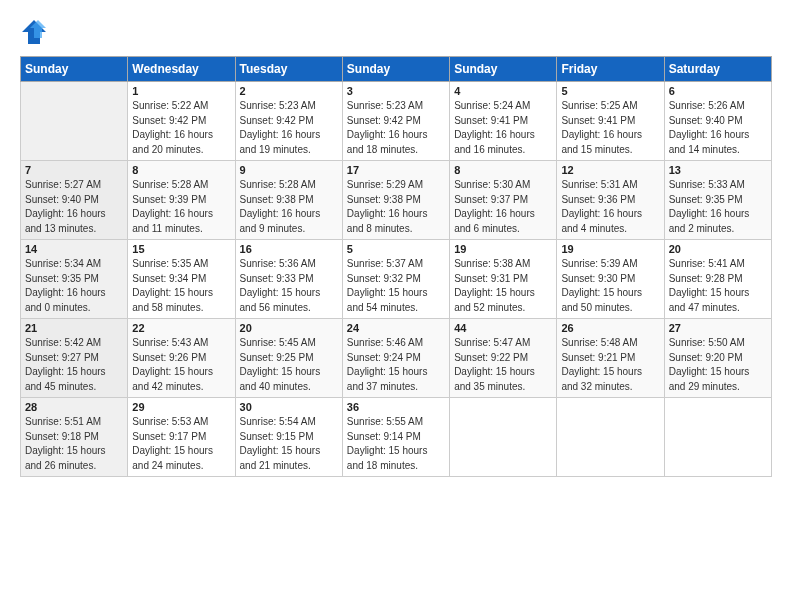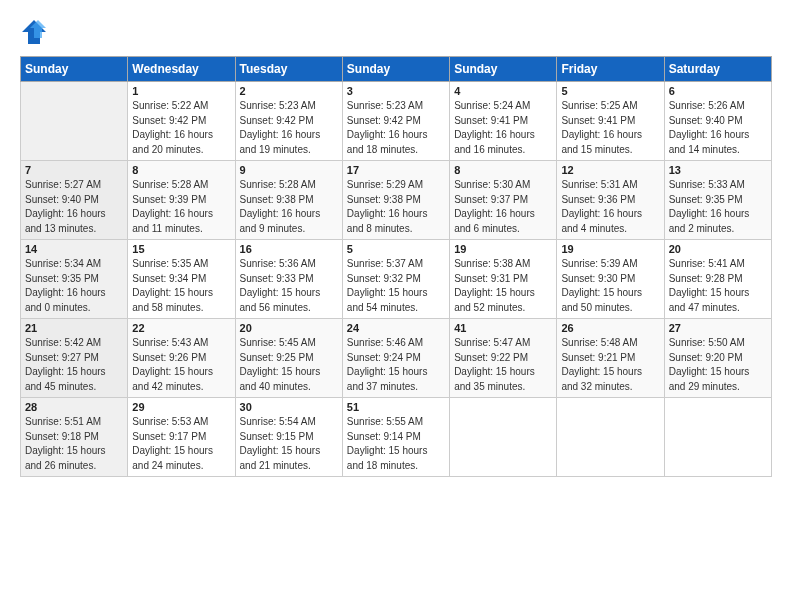--- a/index.html
+++ b/index.html
@@ -244,21 +244,21 @@
           </td>
           <td>
             <span class="day-number">20</span>
             <div class="day-info">Sunrise: 5:45 AM<br>Sunset: 9:25 PM<br>Daylight: 15 hours<br>and 40 minutes.</div>
           </td>
           <td>
             <span class="day-number">24</span>
             <div class="day-info">Sunrise: 5:46 AM<br>Sunset: 9:24 PM<br>Daylight: 15 hours<br>and 37 minutes.</div>
           </td>
           <td>
-            <span class="day-number">41</span>
+            <span class="day-number">44</span>
             <div class="day-info">Sunrise: 5:47 AM<br>Sunset: 9:22 PM<br>Daylight: 15 hours<br>and 35 minutes.</div>
           </td>
           <td>
             <span class="day-number">26</span>
             <div class="day-info">Sunrise: 5:48 AM<br>Sunset: 9:21 PM<br>Daylight: 15 hours<br>and 32 minutes.</div>
           </td>
           <td>
             <span class="day-number">27</span>
             <div class="day-info">Sunrise: 5:50 AM<br>Sunset: 9:20 PM<br>Daylight: 15 hours<br>and 29 minutes.</div>
           </td>
@@ -270,21 +270,21 @@
           </td>
           <td>
             <span class="day-number">29</span>
             <div class="day-info">Sunrise: 5:53 AM<br>Sunset: 9:17 PM<br>Daylight: 15 hours<br>and 24 minutes.</div>
           </td>
           <td>
             <span class="day-number">30</span>
             <div class="day-info">Sunrise: 5:54 AM<br>Sunset: 9:15 PM<br>Daylight: 15 hours<br>and 21 minutes.</div>
           </td>
           <td>
-            <span class="day-number">51</span>
+            <span class="day-number">36</span>
             <div class="day-info">Sunrise: 5:55 AM<br>Sunset: 9:14 PM<br>Daylight: 15 hours<br>and 18 minutes.</div>
           </td>
           <td class="empty-cell"></td>
           <td class="empty-cell"></td>
           <td class="empty-cell"></td>
         </tr>
       </tbody>
   </table>
 </div>
 

